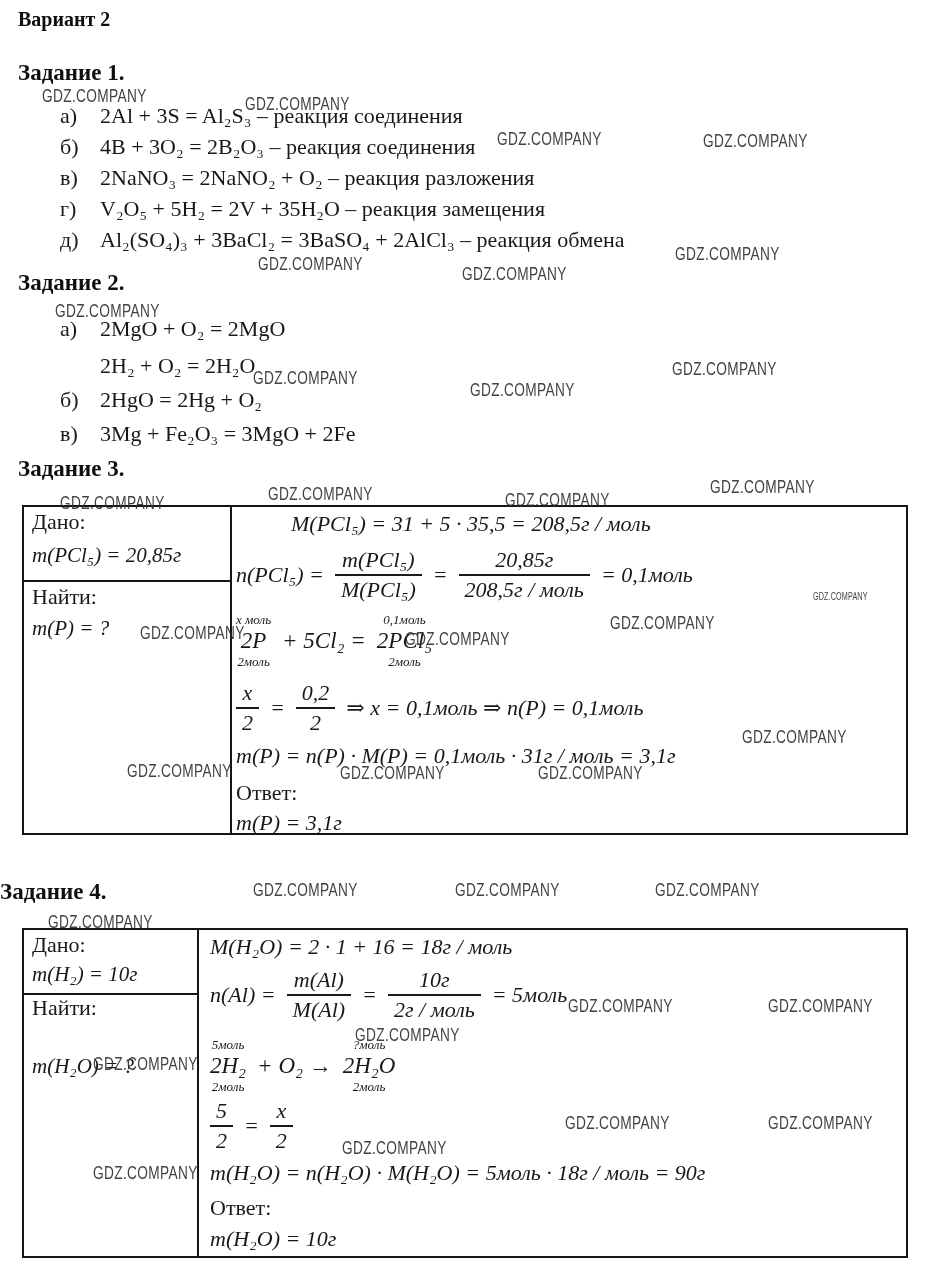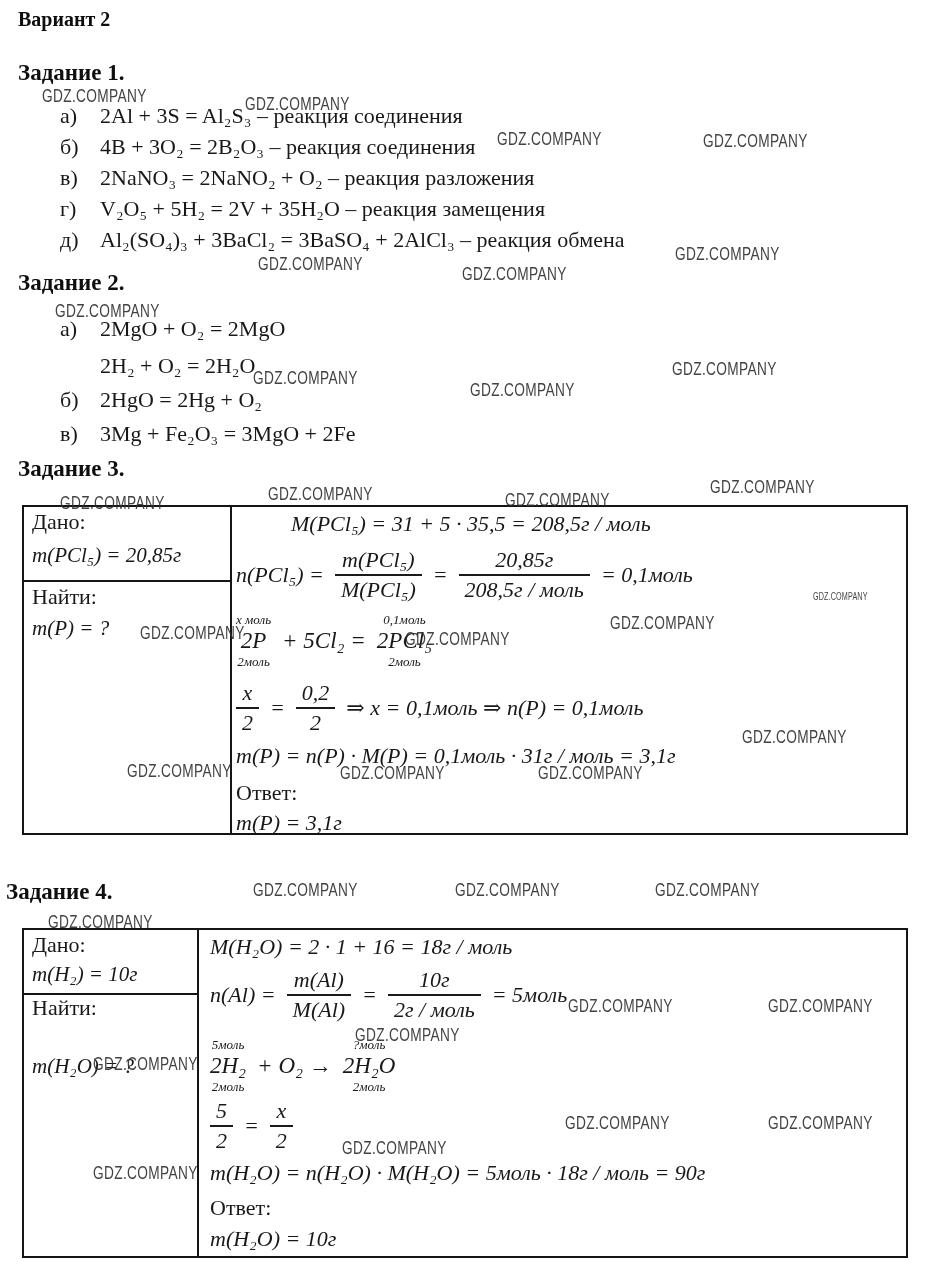--- a/index.html
+++ b/index.html
@@ -129,21 +129,21 @@
       <span class="num">0,2</span>
       <span class="den">2</span>
     </span>
     <span>⇒ x = 0,1моль ⇒ n(P) = 0,1моль</span>
   </div>
 
   <div class="plainline math" style="left:236px;top:743px;">m(P) = n(P) · M(P) = 0,1моль · 31г / моль = 3,1г</div>
   <div class="plainline upright" style="left:236px;top:780px;">Ответ:</div>
   <div class="plainline math" style="left:236px;top:810px;">m(P) = 3,1г</div>
 
-  <div class="heading" style="left:6px;top:879px;font-family:Liberation Serif, serif;">Задание 4.</div>
+  <div class="heading" style="left:0;top:879px;font-family:Liberation Serif, serif;">Задание 4.</div>
 
   <div class="tbl" style="left:22px;top:928px;width:886px;height:330px;">
     <div class="vline" style="left:173px;"></div>
     <div class="hline" style="left:0;top:63px;width:173px;"></div>
   </div>
 
   <div class="cell-label" style="left:32px;top:932px;">Дано:</div>
   <div class="cell-val" style="left:32px;top:962px;">m(H₂) = 10г</div>
   <div class="cell-label" style="left:32px;top:995px;">Найти:</div>
   <div class="cell-val" style="left:32px;top:1054px;">m(H₂O) = ?</div>

